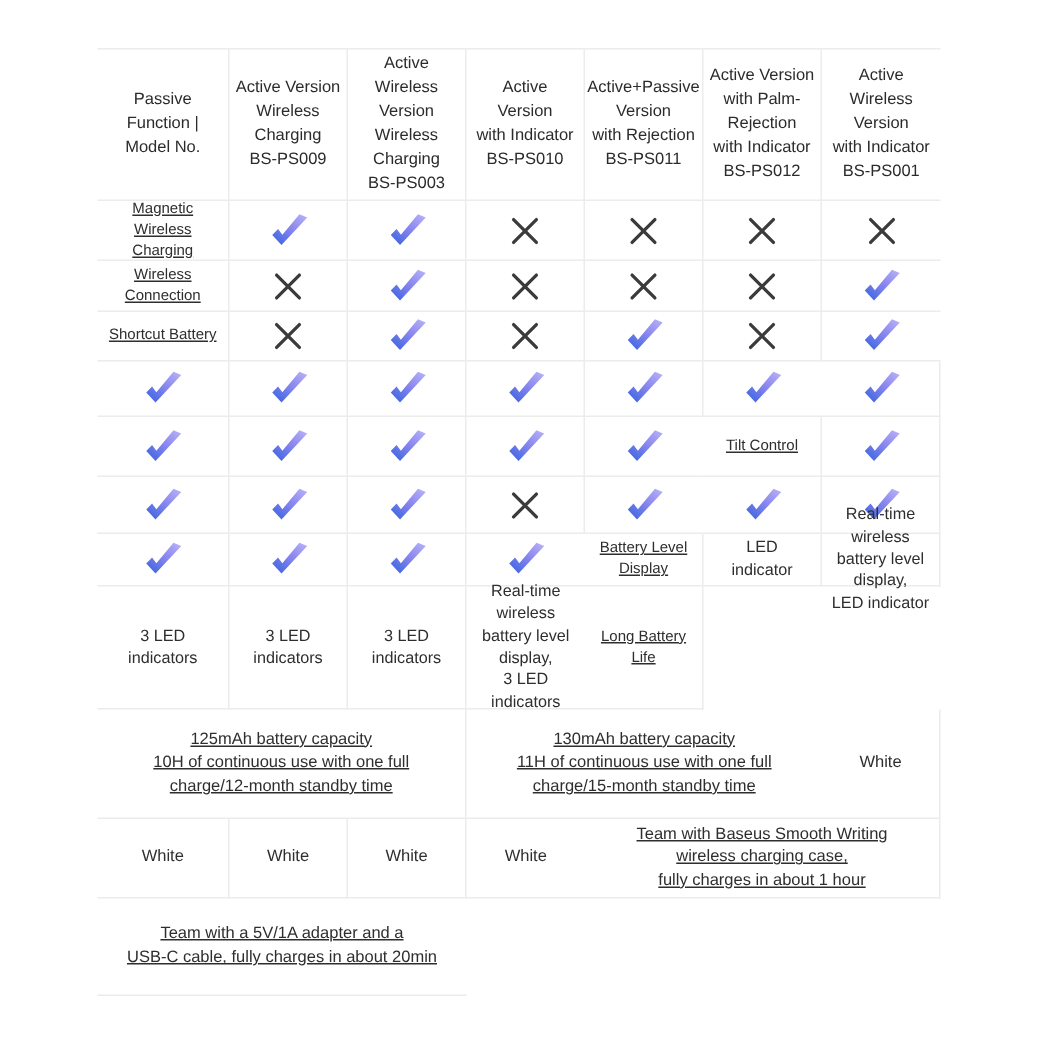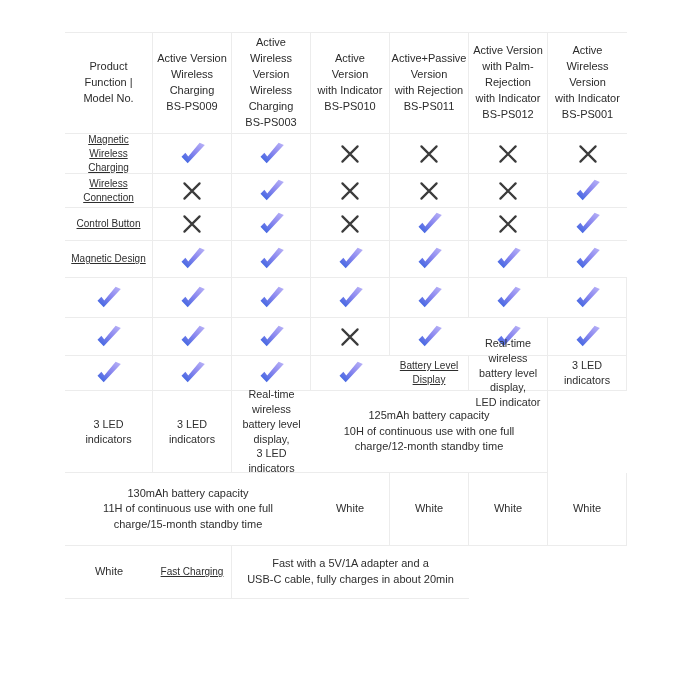--- a/index.html
+++ b/index.html
@@ -19,40 +19,40 @@
     box-sizing:border-box;
     border-bottom:1px solid var(--line,#ececec);
     border-right:1px solid var(--line,#ececec);
     display:flex;align-items:center;justify-content:center;
     text-align:center;white-space:pre-line;
     padding:2px 3px;font-size:11px;line-height:1.42;
   }
   .cell.c-last{border-right:none;}
   .hdr{font-size:11px;line-height:1.45;color:#2b2b2b;}
   .lbl{font-size:10px;line-height:1.4;text-decoration:underline;}
-  .span3{grid-column:span 3;}
+  .span3{grid-column:span 3;text-decoration:underline;}
   .mark svg{display:block;}
   .small{font-size:10.8px;line-height:1.38;}
 </style>
 </head>
 <body>
 
 <svg width="0" height="0" style="position:absolute">
   <defs>
     <linearGradient id="ckg" gradientUnits="userSpaceOnUse" x1="24" y1="1" x2="7" y2="22">
       <stop offset="0" stop-color="#b3adf6"></stop>
       <stop offset="0.45" stop-color="#8a87ef"></stop>
       <stop offset="1" stop-color="#4066e1"></stop>
     </linearGradient>
   </defs>
 </svg>
 
 <div class="comp-table">
 
-  <div class="cell hdr">Product
+  <div class="cell hdr">Passive
 Function |
 Model No.</div>
   <div class="cell hdr">Active Version
 Wireless
 Charging
 BS-PS009</div>
   <div class="cell hdr">Active Wireless
 Version
 Wireless
 Charging
@@ -134,115 +134,115 @@
   <svg width="20" height="20" viewBox="0 0 20 20">
     <path stroke="#3b3b3b" stroke-width="2.2" stroke-linecap="round" fill="none" d="M2.4 2.4 L17.6 17.6 M17.6 2.4 L2.4 17.6"></path>
   </svg>
 </div>
   <div class="cell mark c-last">
   <svg width="27" height="24" viewBox="0 0 28 24">
     <path fill="url(#ckg)" d="M2.6 14.8 L9 21.6 L26.8 2.6 L21.4 0.4 L9.6 14.6 L6.6 10.7 Z"></path>
   </svg>
 </div>
 
-  <div class="cell lbl">Control Button</div>
-  <div class="cell mark">
-  <svg width="20" height="20" viewBox="0 0 20 20">
-    <path stroke="#3b3b3b" stroke-width="2.2" stroke-linecap="round" fill="none" d="M2.4 2.4 L17.6 17.6 M17.6 2.4 L2.4 17.6"></path>
-  </svg>
-</div>
-  <div class="cell mark">
-  <svg width="27" height="24" viewBox="0 0 28 24">
-    <path fill="url(#ckg)" d="M2.6 14.8 L9 21.6 L26.8 2.6 L21.4 0.4 L9.6 14.6 L6.6 10.7 Z"></path>
-  </svg>
-</div>
-  <div class="cell mark">
-  <svg width="20" height="20" viewBox="0 0 20 20">
-    <path stroke="#3b3b3b" stroke-width="2.2" stroke-linecap="round" fill="none" d="M2.4 2.4 L17.6 17.6 M17.6 2.4 L2.4 17.6"></path>
-  </svg>
-</div>
-  <div class="cell mark">
-  <svg width="27" height="24" viewBox="0 0 28 24">
-    <path fill="url(#ckg)" d="M2.6 14.8 L9 21.6 L26.8 2.6 L21.4 0.4 L9.6 14.6 L6.6 10.7 Z"></path>
-  </svg>
-</div>
-  <div class="cell mark">
-  <svg width="20" height="20" viewBox="0 0 20 20">
-    <path stroke="#3b3b3b" stroke-width="2.2" stroke-linecap="round" fill="none" d="M2.4 2.4 L17.6 17.6 M17.6 2.4 L2.4 17.6"></path>
-  </svg>
-</div>
-  <div class="cell mark c-last">
-  <svg width="27" height="24" viewBox="0 0 28 24">
-    <path fill="url(#ckg)" d="M2.6 14.8 L9 21.6 L26.8 2.6 L21.4 0.4 L9.6 14.6 L6.6 10.7 Z"></path>
-  </svg>
-</div>
-
-  <div class="cell lbl">Magnetic Design</div>
-  <div class="cell mark">
-  <svg width="27" height="24" viewBox="0 0 28 24">
-    <path fill="url(#ckg)" d="M2.6 14.8 L9 21.6 L26.8 2.6 L21.4 0.4 L9.6 14.6 L6.6 10.7 Z"></path>
-  </svg>
-</div>
-  <div class="cell mark">
-  <svg width="27" height="24" viewBox="0 0 28 24">
-    <path fill="url(#ckg)" d="M2.6 14.8 L9 21.6 L26.8 2.6 L21.4 0.4 L9.6 14.6 L6.6 10.7 Z"></path>
-  </svg>
-</div>
-  <div class="cell mark">
-  <svg width="27" height="24" viewBox="0 0 28 24">
-    <path fill="url(#ckg)" d="M2.6 14.8 L9 21.6 L26.8 2.6 L21.4 0.4 L9.6 14.6 L6.6 10.7 Z"></path>
-  </svg>
-</div>
-  <div class="cell mark">
-  <svg width="27" height="24" viewBox="0 0 28 24">
-    <path fill="url(#ckg)" d="M2.6 14.8 L9 21.6 L26.8 2.6 L21.4 0.4 L9.6 14.6 L6.6 10.7 Z"></path>
-  </svg>
-</div>
-  <div class="cell mark">
-  <svg width="27" height="24" viewBox="0 0 28 24">
-    <path fill="url(#ckg)" d="M2.6 14.8 L9 21.6 L26.8 2.6 L21.4 0.4 L9.6 14.6 L6.6 10.7 Z"></path>
-  </svg>
-</div>
-  <div class="cell mark c-last">
-  <svg width="27" height="24" viewBox="0 0 28 24">
-    <path fill="url(#ckg)" d="M2.6 14.8 L9 21.6 L26.8 2.6 L21.4 0.4 L9.6 14.6 L6.6 10.7 Z"></path>
-  </svg>
-</div>
-
-  <div class="cell mark">
-  <svg width="27" height="24" viewBox="0 0 28 24">
-    <path fill="url(#ckg)" d="M2.6 14.8 L9 21.6 L26.8 2.6 L21.4 0.4 L9.6 14.6 L6.6 10.7 Z"></path>
-  </svg>
-</div>
-  <div class="cell mark">
-  <svg width="27" height="24" viewBox="0 0 28 24">
-    <path fill="url(#ckg)" d="M2.6 14.8 L9 21.6 L26.8 2.6 L21.4 0.4 L9.6 14.6 L6.6 10.7 Z"></path>
-  </svg>
-</div>
-  <div class="cell mark">
-  <svg width="27" height="24" viewBox="0 0 28 24">
-    <path fill="url(#ckg)" d="M2.6 14.8 L9 21.6 L26.8 2.6 L21.4 0.4 L9.6 14.6 L6.6 10.7 Z"></path>
-  </svg>
-</div>
-  <div class="cell mark">
-  <svg width="27" height="24" viewBox="0 0 28 24">
-    <path fill="url(#ckg)" d="M2.6 14.8 L9 21.6 L26.8 2.6 L21.4 0.4 L9.6 14.6 L6.6 10.7 Z"></path>
-  </svg>
-</div>
-  <div class="cell mark">
-  <svg width="27" height="24" viewBox="0 0 28 24">
-    <path fill="url(#ckg)" d="M2.6 14.8 L9 21.6 L26.8 2.6 L21.4 0.4 L9.6 14.6 L6.6 10.7 Z"></path>
-  </svg>
-</div>
-  <div class="cell mark c-last">
-  <svg width="27" height="24" viewBox="0 0 28 24">
-    <path fill="url(#ckg)" d="M2.6 14.8 L9 21.6 L26.8 2.6 L21.4 0.4 L9.6 14.6 L6.6 10.7 Z"></path>
-  </svg>
-</div>
-
+  <div class="cell lbl">Shortcut Battery</div>
+  <div class="cell mark">
+  <svg width="20" height="20" viewBox="0 0 20 20">
+    <path stroke="#3b3b3b" stroke-width="2.2" stroke-linecap="round" fill="none" d="M2.4 2.4 L17.6 17.6 M17.6 2.4 L2.4 17.6"></path>
+  </svg>
+</div>
+  <div class="cell mark">
+  <svg width="27" height="24" viewBox="0 0 28 24">
+    <path fill="url(#ckg)" d="M2.6 14.8 L9 21.6 L26.8 2.6 L21.4 0.4 L9.6 14.6 L6.6 10.7 Z"></path>
+  </svg>
+</div>
+  <div class="cell mark">
+  <svg width="20" height="20" viewBox="0 0 20 20">
+    <path stroke="#3b3b3b" stroke-width="2.2" stroke-linecap="round" fill="none" d="M2.4 2.4 L17.6 17.6 M17.6 2.4 L2.4 17.6"></path>
+  </svg>
+</div>
+  <div class="cell mark">
+  <svg width="27" height="24" viewBox="0 0 28 24">
+    <path fill="url(#ckg)" d="M2.6 14.8 L9 21.6 L26.8 2.6 L21.4 0.4 L9.6 14.6 L6.6 10.7 Z"></path>
+  </svg>
+</div>
+  <div class="cell mark">
+  <svg width="20" height="20" viewBox="0 0 20 20">
+    <path stroke="#3b3b3b" stroke-width="2.2" stroke-linecap="round" fill="none" d="M2.4 2.4 L17.6 17.6 M17.6 2.4 L2.4 17.6"></path>
+  </svg>
+</div>
+  <div class="cell mark c-last">
+  <svg width="27" height="24" viewBox="0 0 28 24">
+    <path fill="url(#ckg)" d="M2.6 14.8 L9 21.6 L26.8 2.6 L21.4 0.4 L9.6 14.6 L6.6 10.7 Z"></path>
+  </svg>
+</div>
+
+  <div class="cell mark">
+  <svg width="27" height="24" viewBox="0 0 28 24">
+    <path fill="url(#ckg)" d="M2.6 14.8 L9 21.6 L26.8 2.6 L21.4 0.4 L9.6 14.6 L6.6 10.7 Z"></path>
+  </svg>
+</div>
+  <div class="cell mark">
+  <svg width="27" height="24" viewBox="0 0 28 24">
+    <path fill="url(#ckg)" d="M2.6 14.8 L9 21.6 L26.8 2.6 L21.4 0.4 L9.6 14.6 L6.6 10.7 Z"></path>
+  </svg>
+</div>
+  <div class="cell mark">
+  <svg width="27" height="24" viewBox="0 0 28 24">
+    <path fill="url(#ckg)" d="M2.6 14.8 L9 21.6 L26.8 2.6 L21.4 0.4 L9.6 14.6 L6.6 10.7 Z"></path>
+  </svg>
+</div>
+  <div class="cell mark">
+  <svg width="27" height="24" viewBox="0 0 28 24">
+    <path fill="url(#ckg)" d="M2.6 14.8 L9 21.6 L26.8 2.6 L21.4 0.4 L9.6 14.6 L6.6 10.7 Z"></path>
+  </svg>
+</div>
+  <div class="cell mark">
+  <svg width="27" height="24" viewBox="0 0 28 24">
+    <path fill="url(#ckg)" d="M2.6 14.8 L9 21.6 L26.8 2.6 L21.4 0.4 L9.6 14.6 L6.6 10.7 Z"></path>
+  </svg>
+</div>
+  <div class="cell mark c-last">
+  <svg width="27" height="24" viewBox="0 0 28 24">
+    <path fill="url(#ckg)" d="M2.6 14.8 L9 21.6 L26.8 2.6 L21.4 0.4 L9.6 14.6 L6.6 10.7 Z"></path>
+  </svg>
+</div>
+
+  <div class="cell mark">
+  <svg width="27" height="24" viewBox="0 0 28 24">
+    <path fill="url(#ckg)" d="M2.6 14.8 L9 21.6 L26.8 2.6 L21.4 0.4 L9.6 14.6 L6.6 10.7 Z"></path>
+  </svg>
+</div>
+  <div class="cell mark">
+  <svg width="27" height="24" viewBox="0 0 28 24">
+    <path fill="url(#ckg)" d="M2.6 14.8 L9 21.6 L26.8 2.6 L21.4 0.4 L9.6 14.6 L6.6 10.7 Z"></path>
+  </svg>
+</div>
+  <div class="cell mark">
+  <svg width="27" height="24" viewBox="0 0 28 24">
+    <path fill="url(#ckg)" d="M2.6 14.8 L9 21.6 L26.8 2.6 L21.4 0.4 L9.6 14.6 L6.6 10.7 Z"></path>
+  </svg>
+</div>
+  <div class="cell mark">
+  <svg width="27" height="24" viewBox="0 0 28 24">
+    <path fill="url(#ckg)" d="M2.6 14.8 L9 21.6 L26.8 2.6 L21.4 0.4 L9.6 14.6 L6.6 10.7 Z"></path>
+  </svg>
+</div>
+  <div class="cell mark">
+  <svg width="27" height="24" viewBox="0 0 28 24">
+    <path fill="url(#ckg)" d="M2.6 14.8 L9 21.6 L26.8 2.6 L21.4 0.4 L9.6 14.6 L6.6 10.7 Z"></path>
+  </svg>
+</div>
+  <div class="cell mark c-last">
+  <svg width="27" height="24" viewBox="0 0 28 24">
+    <path fill="url(#ckg)" d="M2.6 14.8 L9 21.6 L26.8 2.6 L21.4 0.4 L9.6 14.6 L6.6 10.7 Z"></path>
+  </svg>
+</div>
+
+  <div class="cell lbl">Tilt Control</div>
   <div class="cell mark">
   <svg width="27" height="24" viewBox="0 0 28 24">
     <path fill="url(#ckg)" d="M2.6 14.8 L9 21.6 L26.8 2.6 L21.4 0.4 L9.6 14.6 L6.6 10.7 Z"></path>
   </svg>
 </div>
   <div class="cell mark">
   <svg width="27" height="24" viewBox="0 0 28 24">
     <path fill="url(#ckg)" d="M2.6 14.8 L9 21.6 L26.8 2.6 L21.4 0.4 L9.6 14.6 L6.6 10.7 Z"></path>
   </svg>
 </div>
@@ -293,47 +293,53 @@
   </svg>
 </div>
   <div class="cell mark c-last">
   <svg width="27" height="24" viewBox="0 0 28 24">
     <path fill="url(#ckg)" d="M2.6 14.8 L9 21.6 L26.8 2.6 L21.4 0.4 L9.6 14.6 L6.6 10.7 Z"></path>
   </svg>
 </div>
 
   <div class="cell lbl">Battery Level
 Display</div>
+  <div class="cell small">LED
+indicator</div>
   <div class="cell small">Real-time
 wireless
 battery level
 display,
 LED indicator</div>
   <div class="cell small">3 LED
 indicators</div>
   <div class="cell small">3 LED
 indicators</div>
   <div class="cell small">3 LED
 indicators</div>
   <div class="cell small c-last">Real-time
 wireless
 battery level
 display,
 3 LED indicators</div>
 
+  <div class="cell lbl">Long Battery
+Life</div>
   <div class="cell span3">125mAh battery capacity
 10H of continuous use with one full
 charge/12-month standby time</div>
   <div class="cell span3 c-last">130mAh battery capacity
 11H of continuous use with one full
 charge/15-month standby time</div>
 
   <div class="cell">White</div>
   <div class="cell">White</div>
   <div class="cell">White</div>
   <div class="cell">White</div>
   <div class="cell c-last">White</div>
 
-  <div class="cell lbl">Fast Charging</div>
-  <div class="cell span3 c-last">Fast with a 5V/1A adapter and a
+  <div class="cell span3">Team with Baseus Smooth Writing
+wireless charging case,
+fully charges in about 1 hour</div>
+  <div class="cell span3 c-last">Team with a 5V/1A adapter and a
 USB-C cable, fully charges in about 20min</div>
 
 </div>
 
 </body></html>

